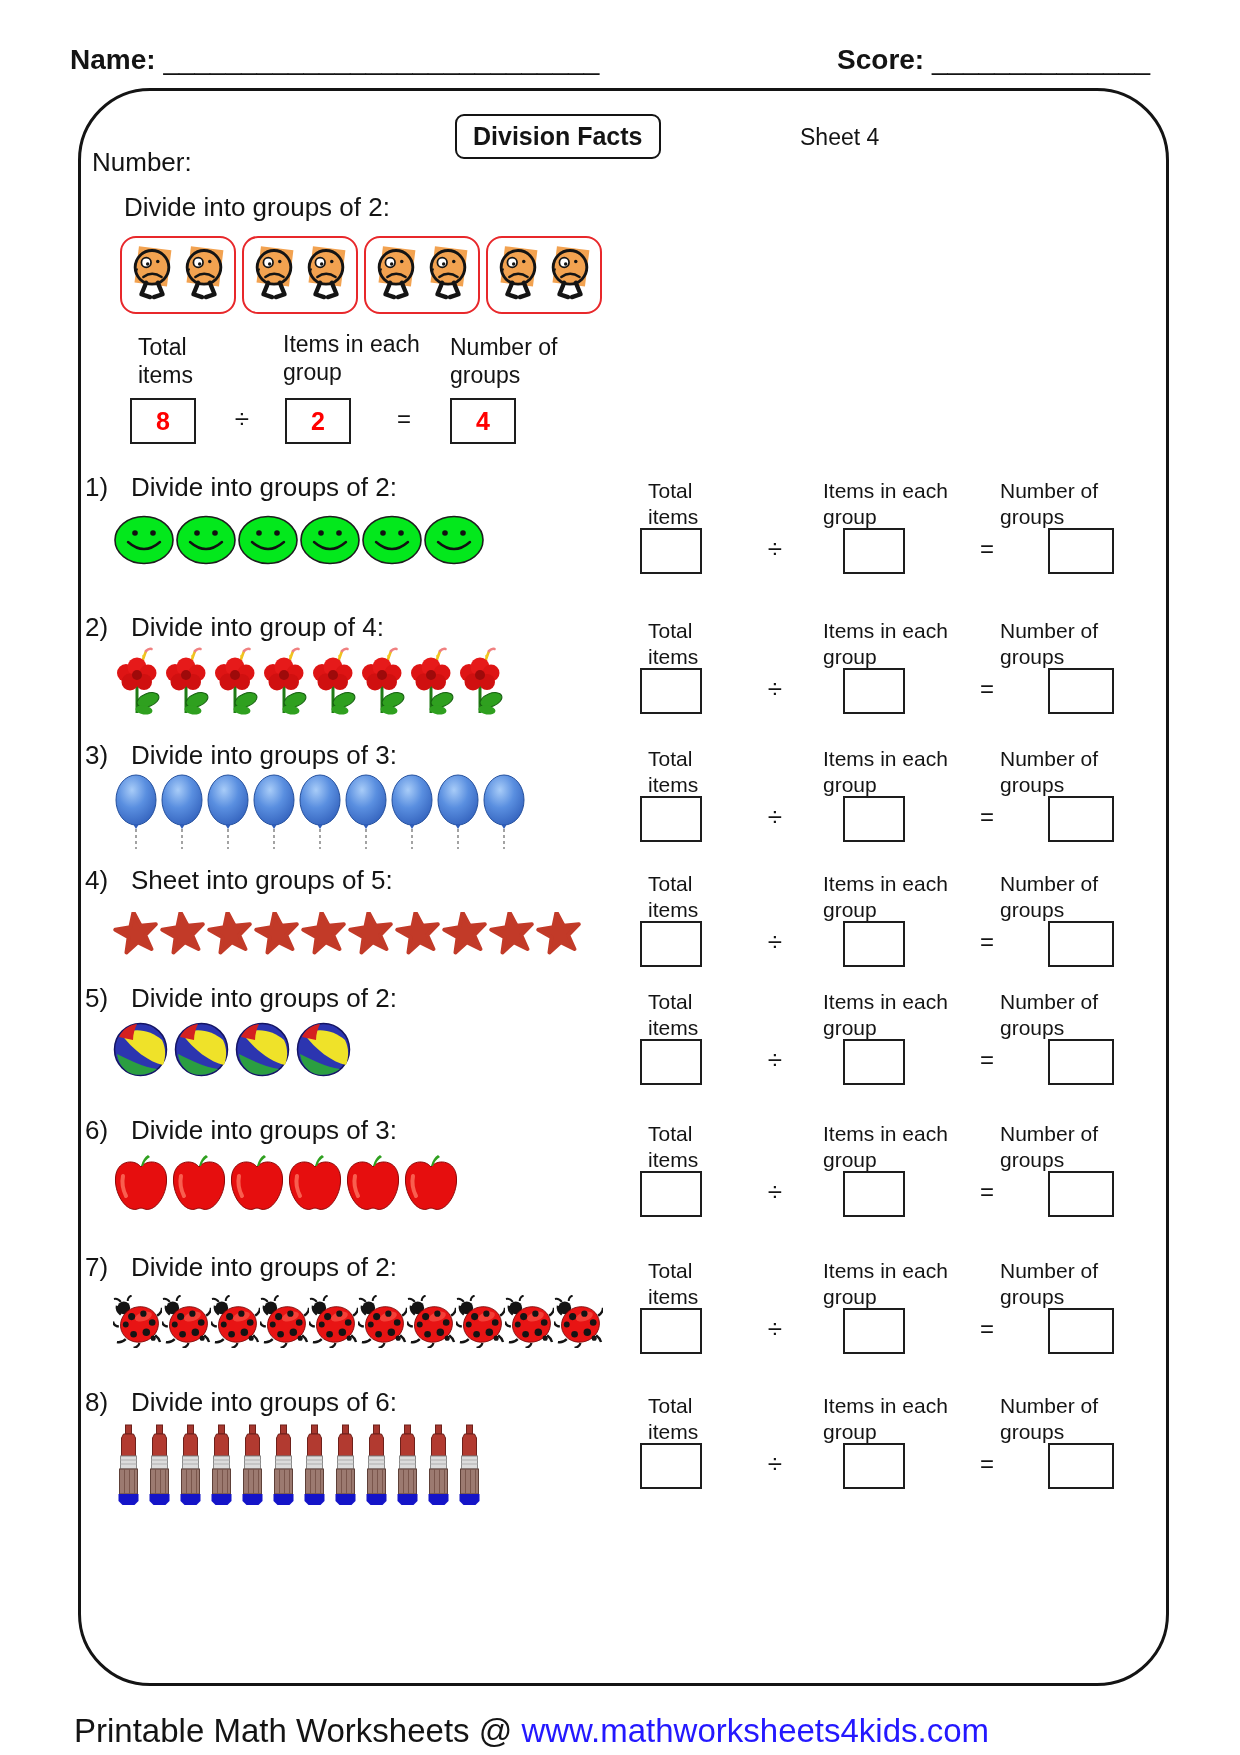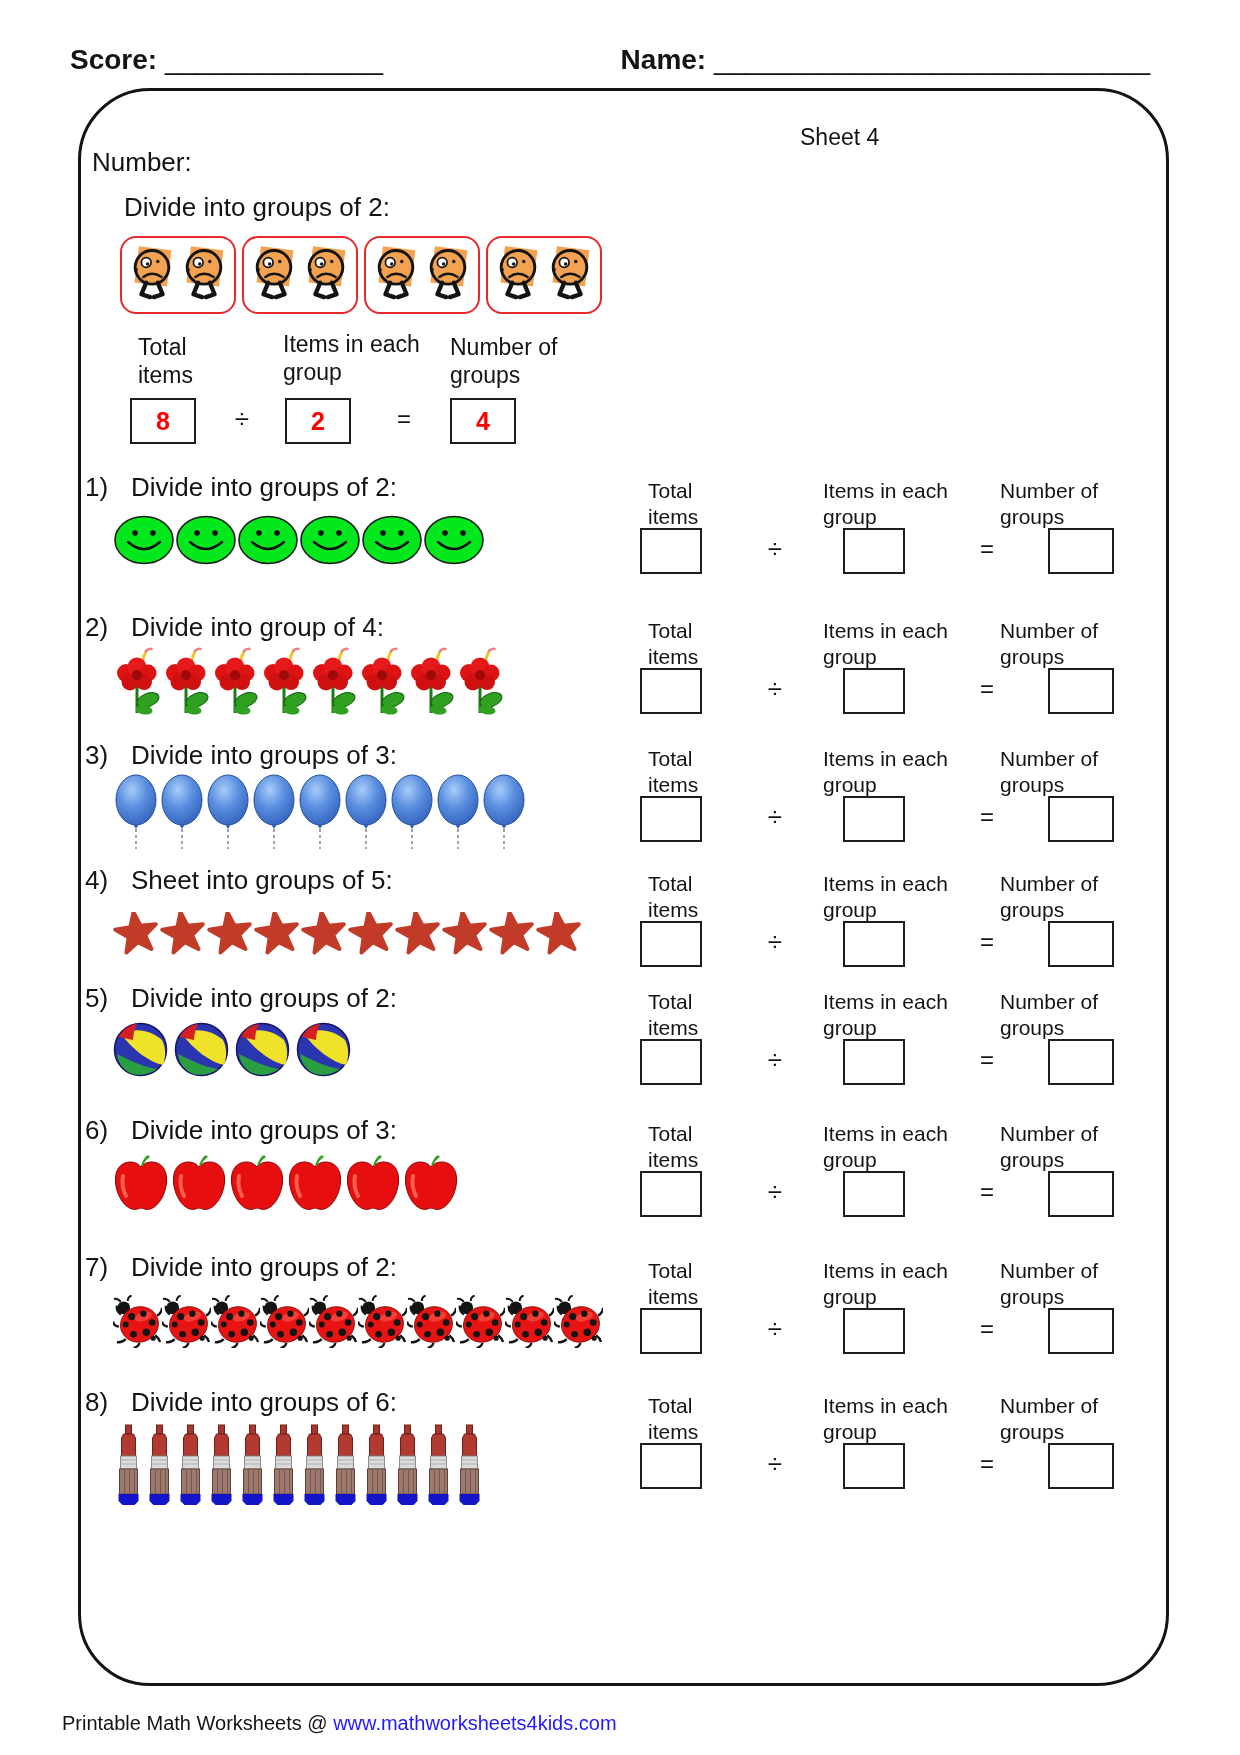--- a/index.html
+++ b/index.html
@@ -51,21 +51,21 @@
   .row-ic-ladybug{margin-top:12px;} .row-ic-brush{margin-top:6px;}
   .answers{position:absolute;left:540px;top:0;width:540px;height:112px;}
   .al{position:absolute;top:6px;font-size:21px;line-height:1.22;}
   .al-total{left:23px;} .al-per{left:198px;} .al-groups{left:375px;}
   .abox{position:absolute;top:56px;width:58px;height:42px;border:2px solid #1d1d1d;background:#fff;}
   .abox-total{left:15px;} .abox-per{left:218px;} .abox-groups{left:423px;width:62px;}
   .sign{position:absolute;top:56px;height:42px;display:flex;align-items:center;
         justify-content:center;font-size:26px;}
   .sign-div{left:128px;width:44px;} .sign-eq{left:340px;width:44px;font-size:24px;}
   
-  .footer{position:absolute;left:62px;top:1712px;font-size:20px;}
+  .footer{position:absolute;left:74px;top:1712px;font-size:33px;}
   .footer .lnk{color:#2418FF;}
   
   .ic{display:block;}
   .ic-monster{width:50px;height:66px;}
   .ic-smiley{width:62px;height:50px;}
   .ic-flower{width:49px;height:72px;}
   .ic-balloon{width:46px;height:78px;}
   .ic-star{width:47px;height:43px;}
   .ic-ball{width:55px;height:55px;margin-right:6px;}
   .ic-apple{width:56px;height:58px;margin-right:2px;}
@@ -162,31 +162,32 @@
       <path d="M11 45 v25 M16 45 v25 M21 45 v25" stroke="#7A564C" stroke-width="1" fill="none"></path>
       <path d="M5 70 h20 v7 l-4 4 h-12 l-4 -4 Z" fill="#1414C8"></path>
     </symbol>
   </defs>
 </svg>
 
 <div class="page">
 
   <div class="topbar">
     <div>
+      <span class="fld-label">Name:</span>
+      <span class="blank-line">____________________________</span>
+    </div>
+    <div>
       <span class="fld-label">Score:</span>
       <span class="blank-line">______________</span>
     </div>
-    <div>
-      <span class="fld-label">Name:</span>
-      <span class="blank-line">____________________________</span>
-    </div>
   </div>
 
   <div class="sheet-border"></div>
 
+  <div class="title-box">Division Facts</div>
   <div class="sheet-num">Sheet 4</div>
 
   <div class="ex-label">Number:</div>
   <div class="ex-instr">Divide into groups of 2:</div>
   <div class="ex-groups" id="exGroups">
       <div class="ex-group">
         <svg class="ic ic-monster">
           <use href="#sym-monster"></use>
         </svg>
         <svg class="ic ic-monster">

